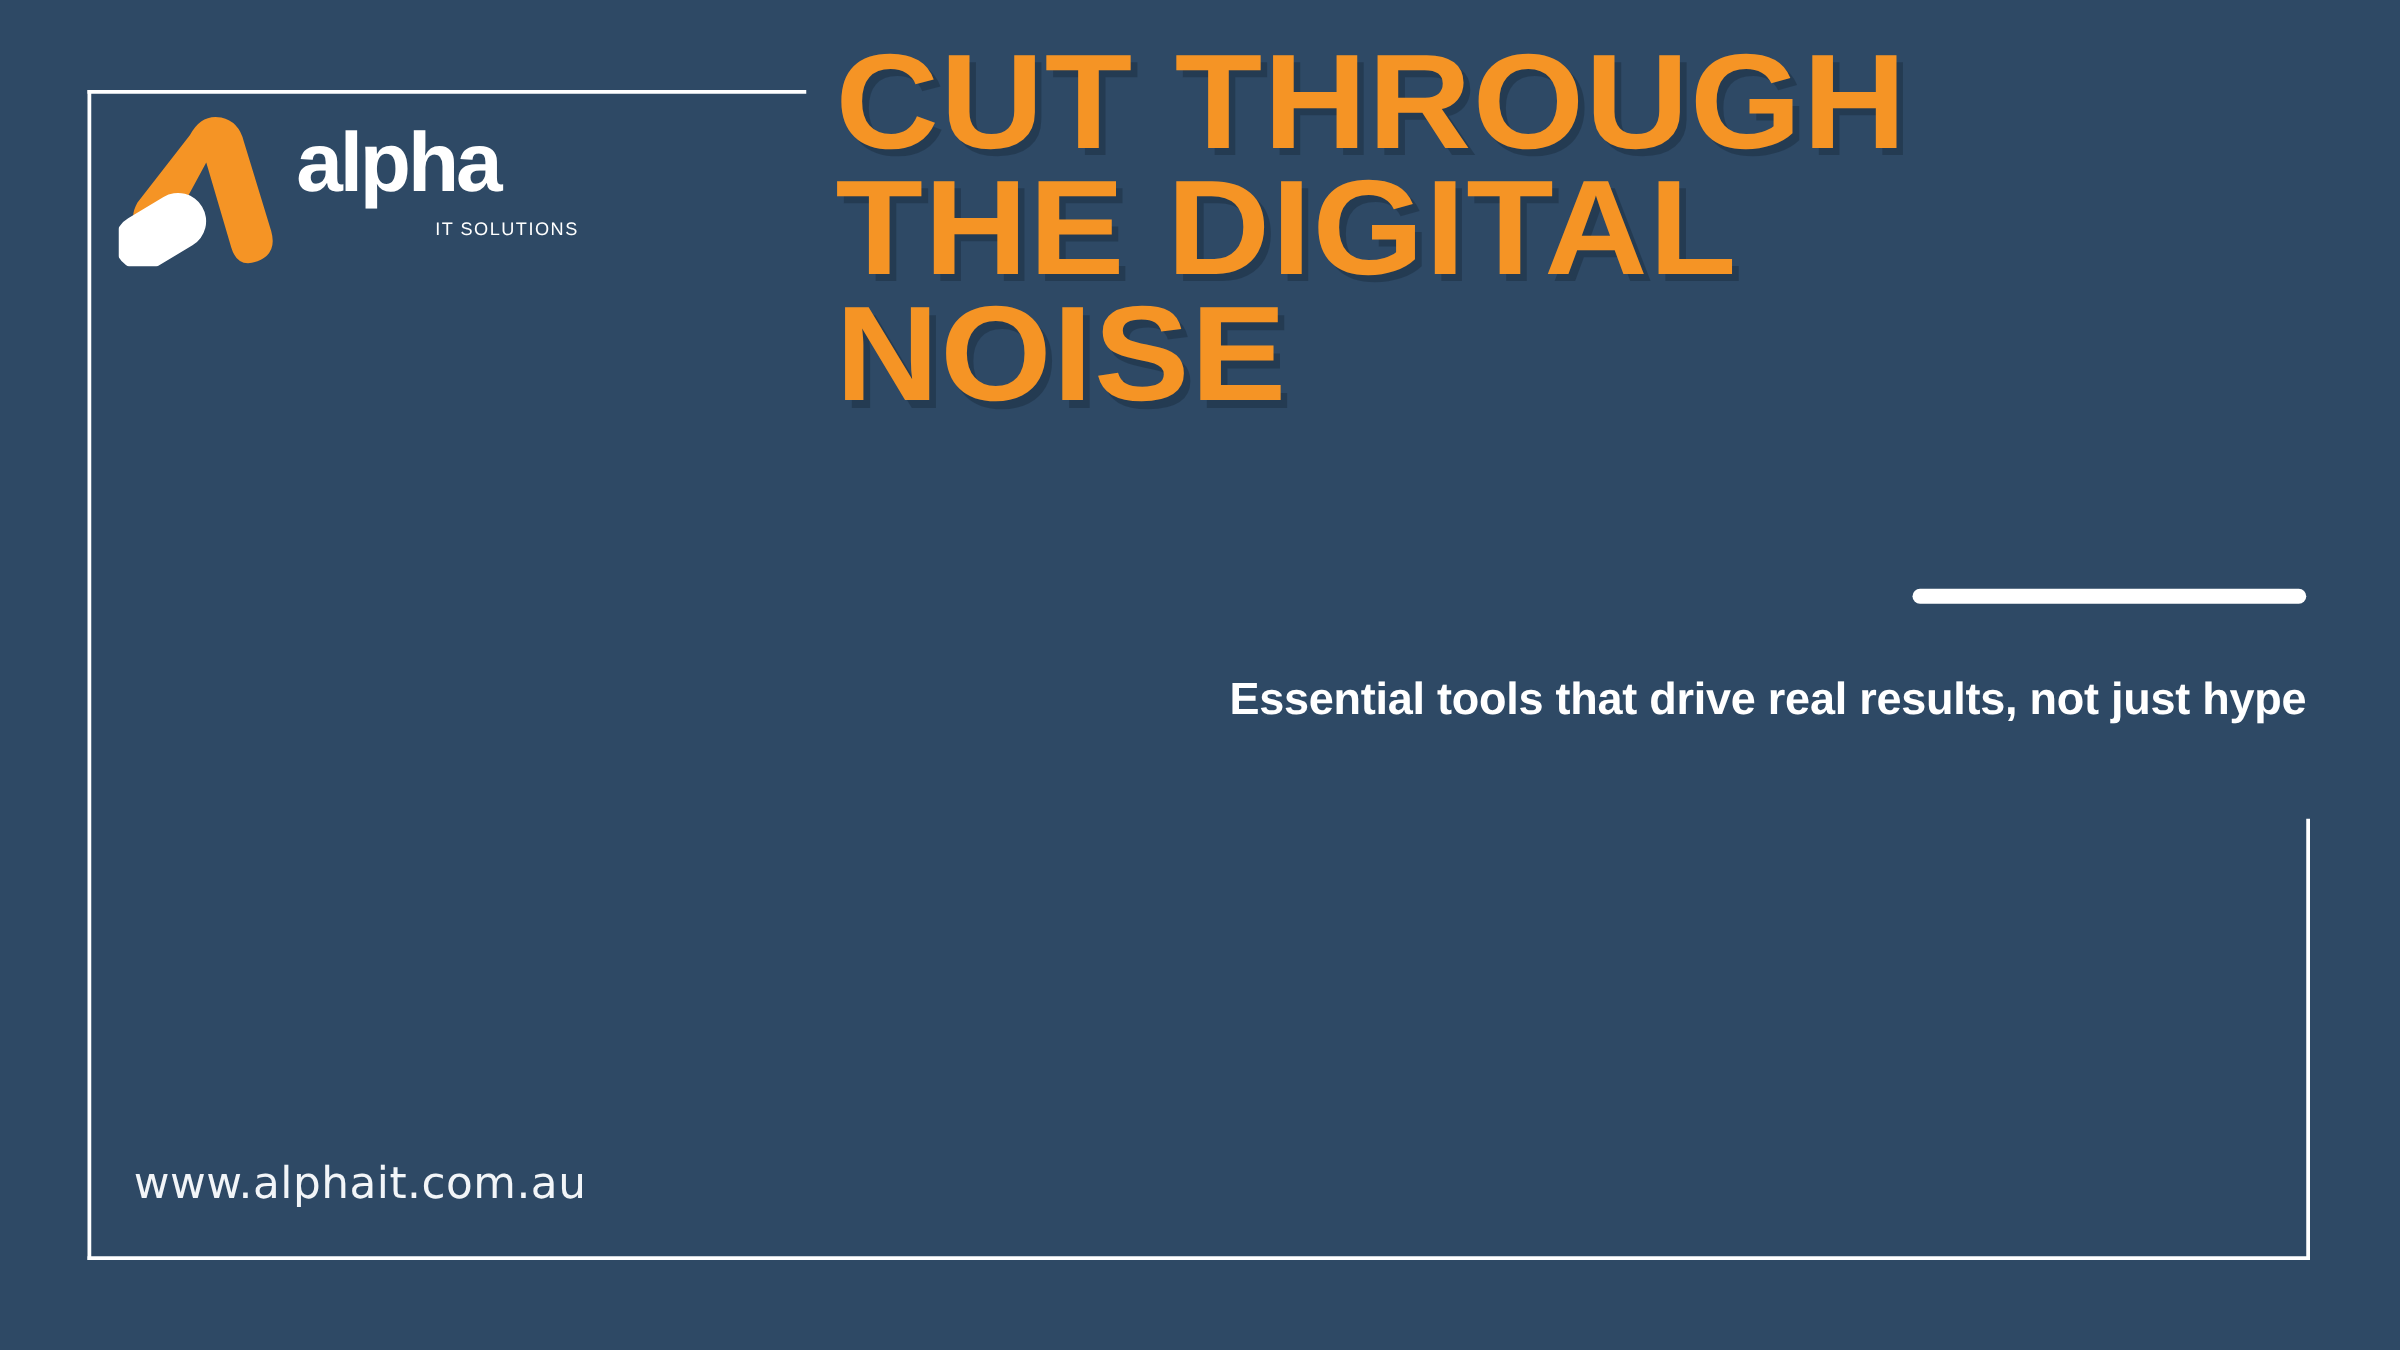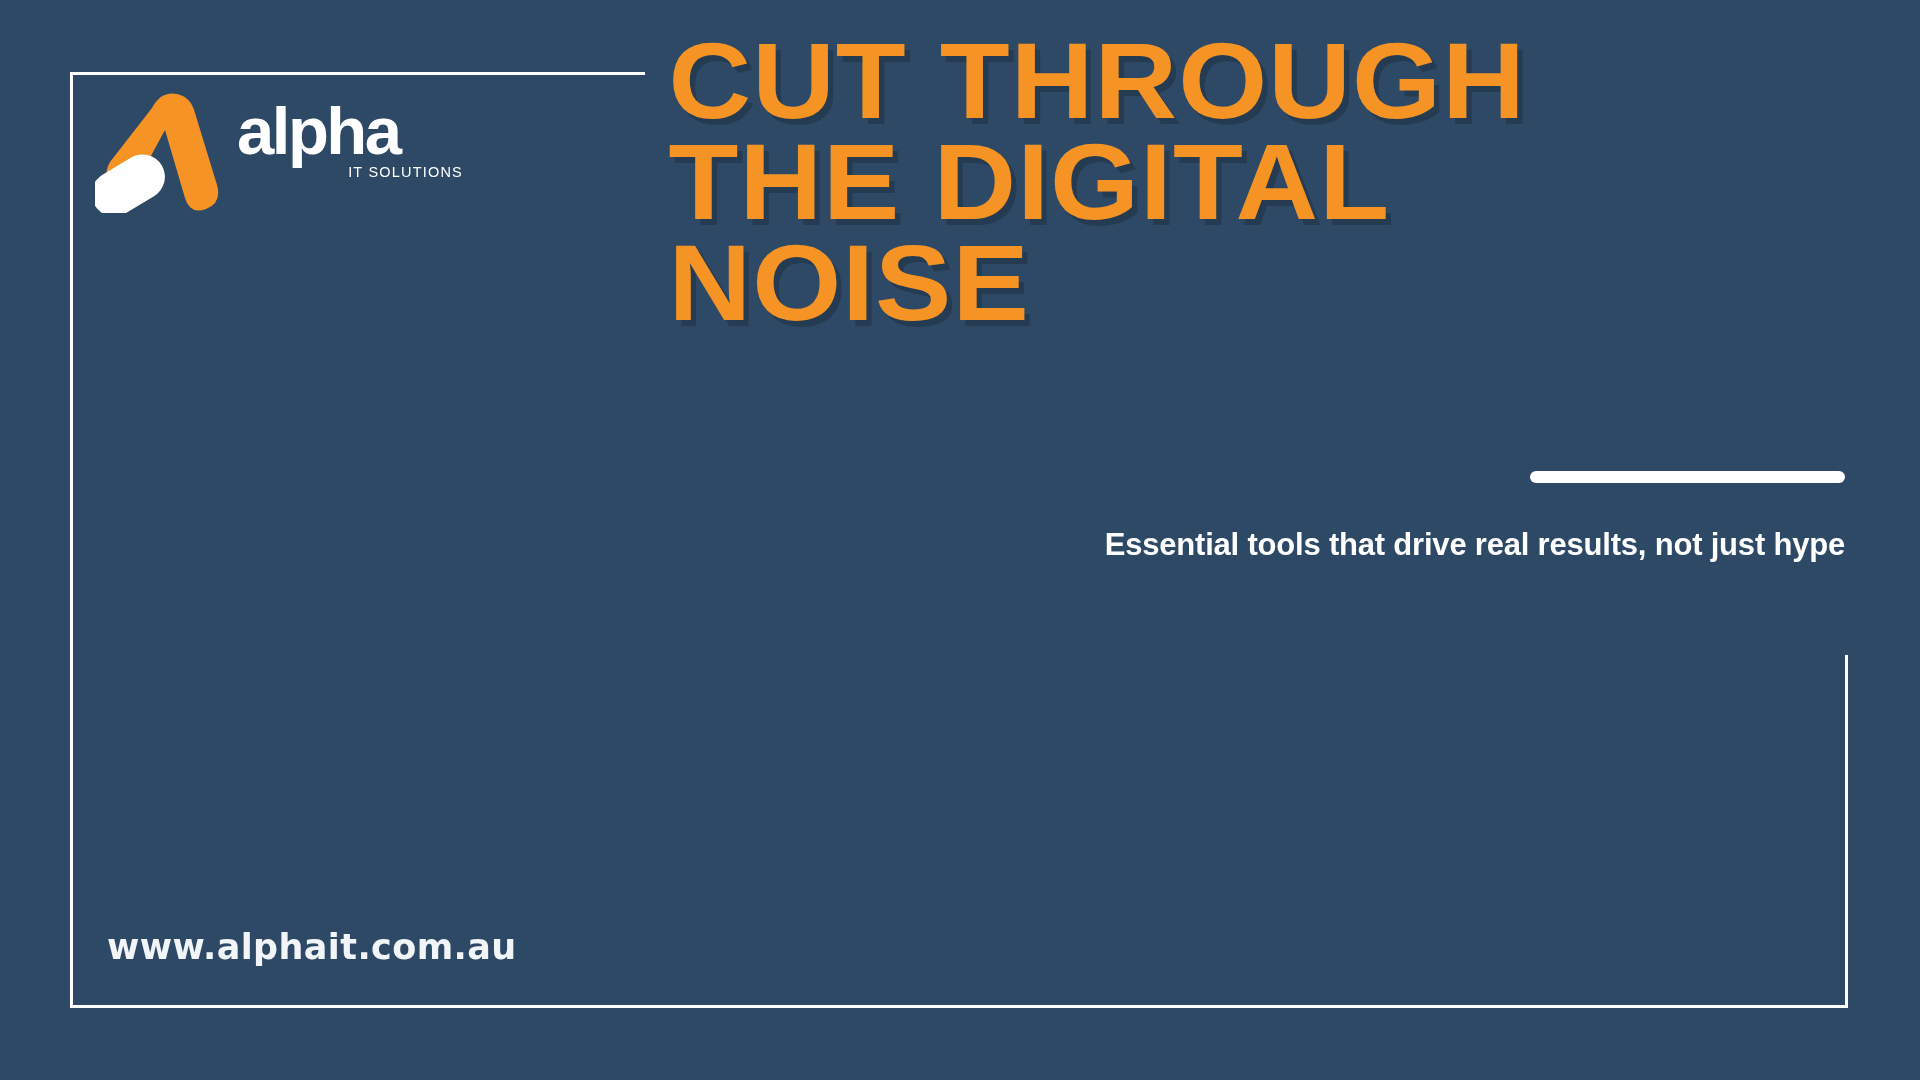--- a/index.html
+++ b/index.html
@@ -58,21 +58,21 @@
     font-weight: 700;
     font-size: 67px;
     line-height: 62px;
     letter-spacing: -2.5px;
     color: #ffffff;
   }
   .wm-tag {
     display: block;
     text-align: right;
     padding-right: 4px;
-    margin-top: 2px;
+    margin-top: 14px;
     font-family: "Liberation Sans", sans-serif;
     font-weight: 400;
     font-size: 14.5px;
     letter-spacing: 1.2px;
     color: #ffffff;
   }
 
   
   #headline {
     position: absolute;
@@ -103,39 +103,39 @@
     width: 315px;
     height: 12px;
     border-radius: 6px;
     background: #ffffff;
   }
 
   
   #subtitle {
     position: absolute;
     right: 75px;
-    top: 523px;
+    top: 537px;
     width: 1200px;
     text-align: right;
     font-family: "Liberation Sans", sans-serif;
     font-weight: 700;
-    font-size: 31px;
+    font-size: 36px;
     line-height: 44px;
     letter-spacing: -0.2px;
     color: #ffffff;
     white-space: nowrap;
   }
 
   
   #site-url {
     position: absolute;
     left: 107px;
     top: 925px;
     font-family: "DejaVu Sans", sans-serif;
-    font-weight: 700;
+    font-weight: 400;
     font-size: 35px;
     line-height: 44px;
     letter-spacing: 0.4px;
     color: #f2f5f8;
     white-space: nowrap;
   }
 </style>
 </head>
 <body>
 

